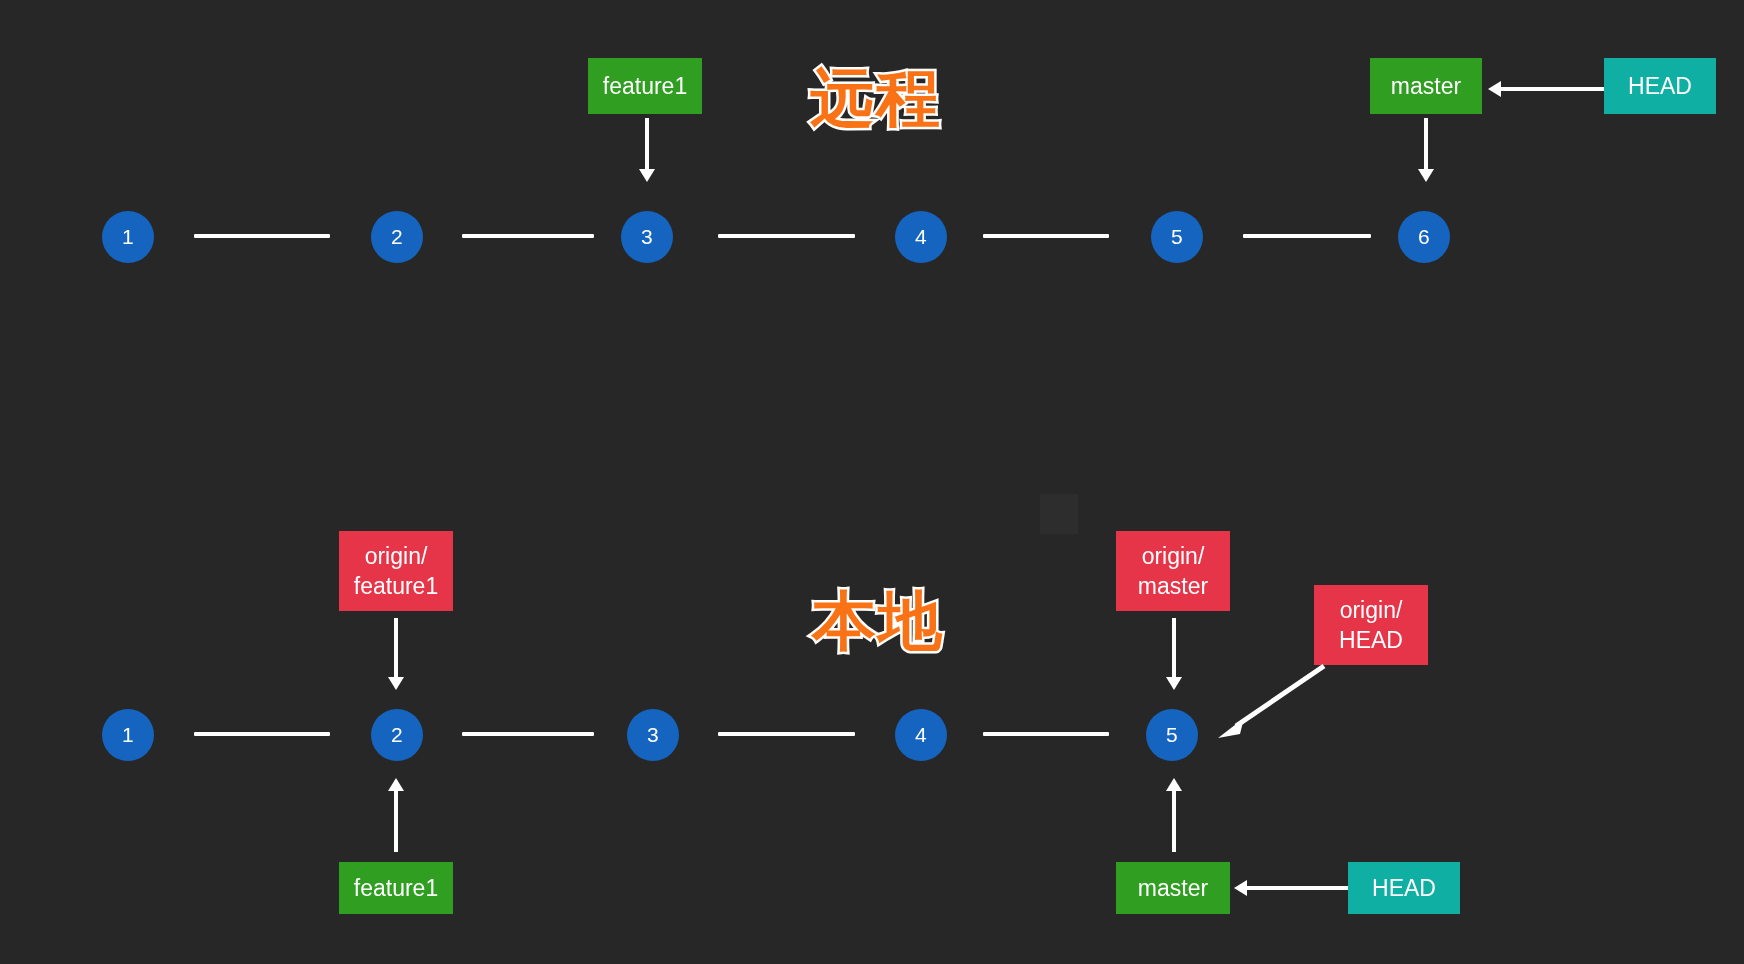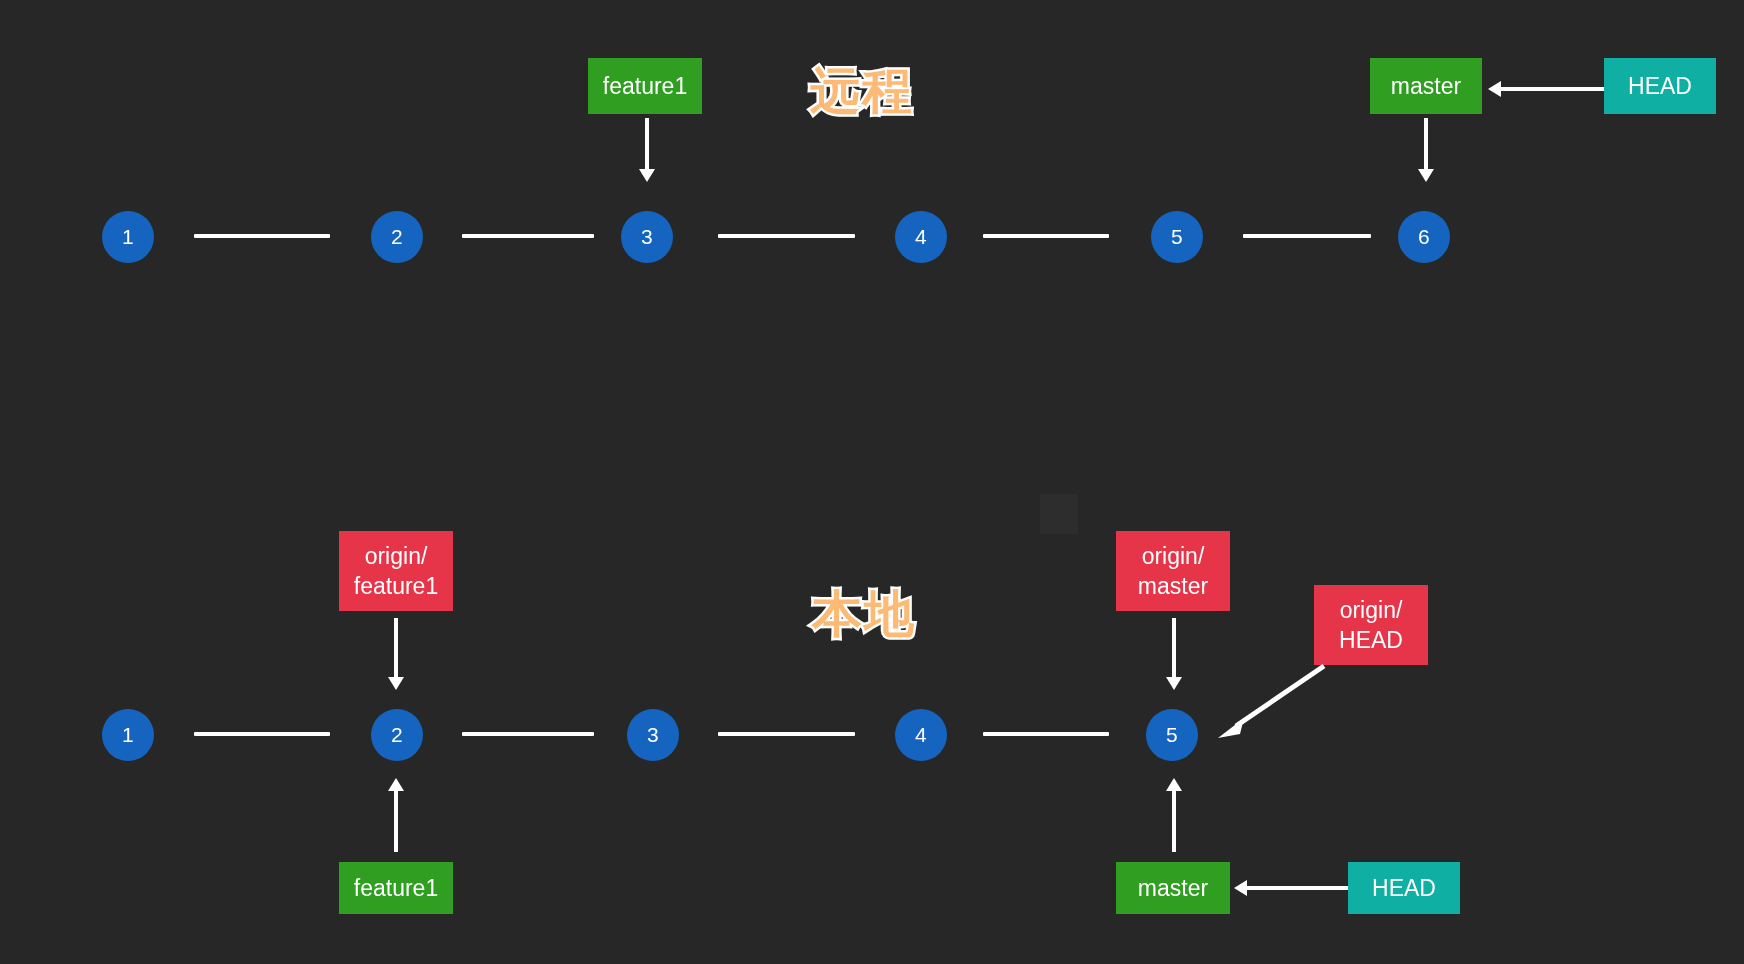--- a/index.html
+++ b/index.html
@@ -95,24 +95,24 @@
     width: 0; height: 0;
     border-top: 8px solid transparent;
     border-bottom: 8px solid transparent;
     border-right: 13px solid #ffffff;
   }
   .arrow-diag { position: absolute; }
 
   
   .section-title {
     position: absolute;
-    font-size: 50px;
+    font-size: 64px;
     font-weight: bold;
     line-height: 1;
-    color: #fdba74;
+    color: #f97316;
     -webkit-text-stroke: 5px #ffffff;
     paint-order: stroke fill;
     letter-spacing: 2px;
     white-space: nowrap;
   }
 
   
   .artifact {
     position: absolute;
     background: #2d2d2d;

